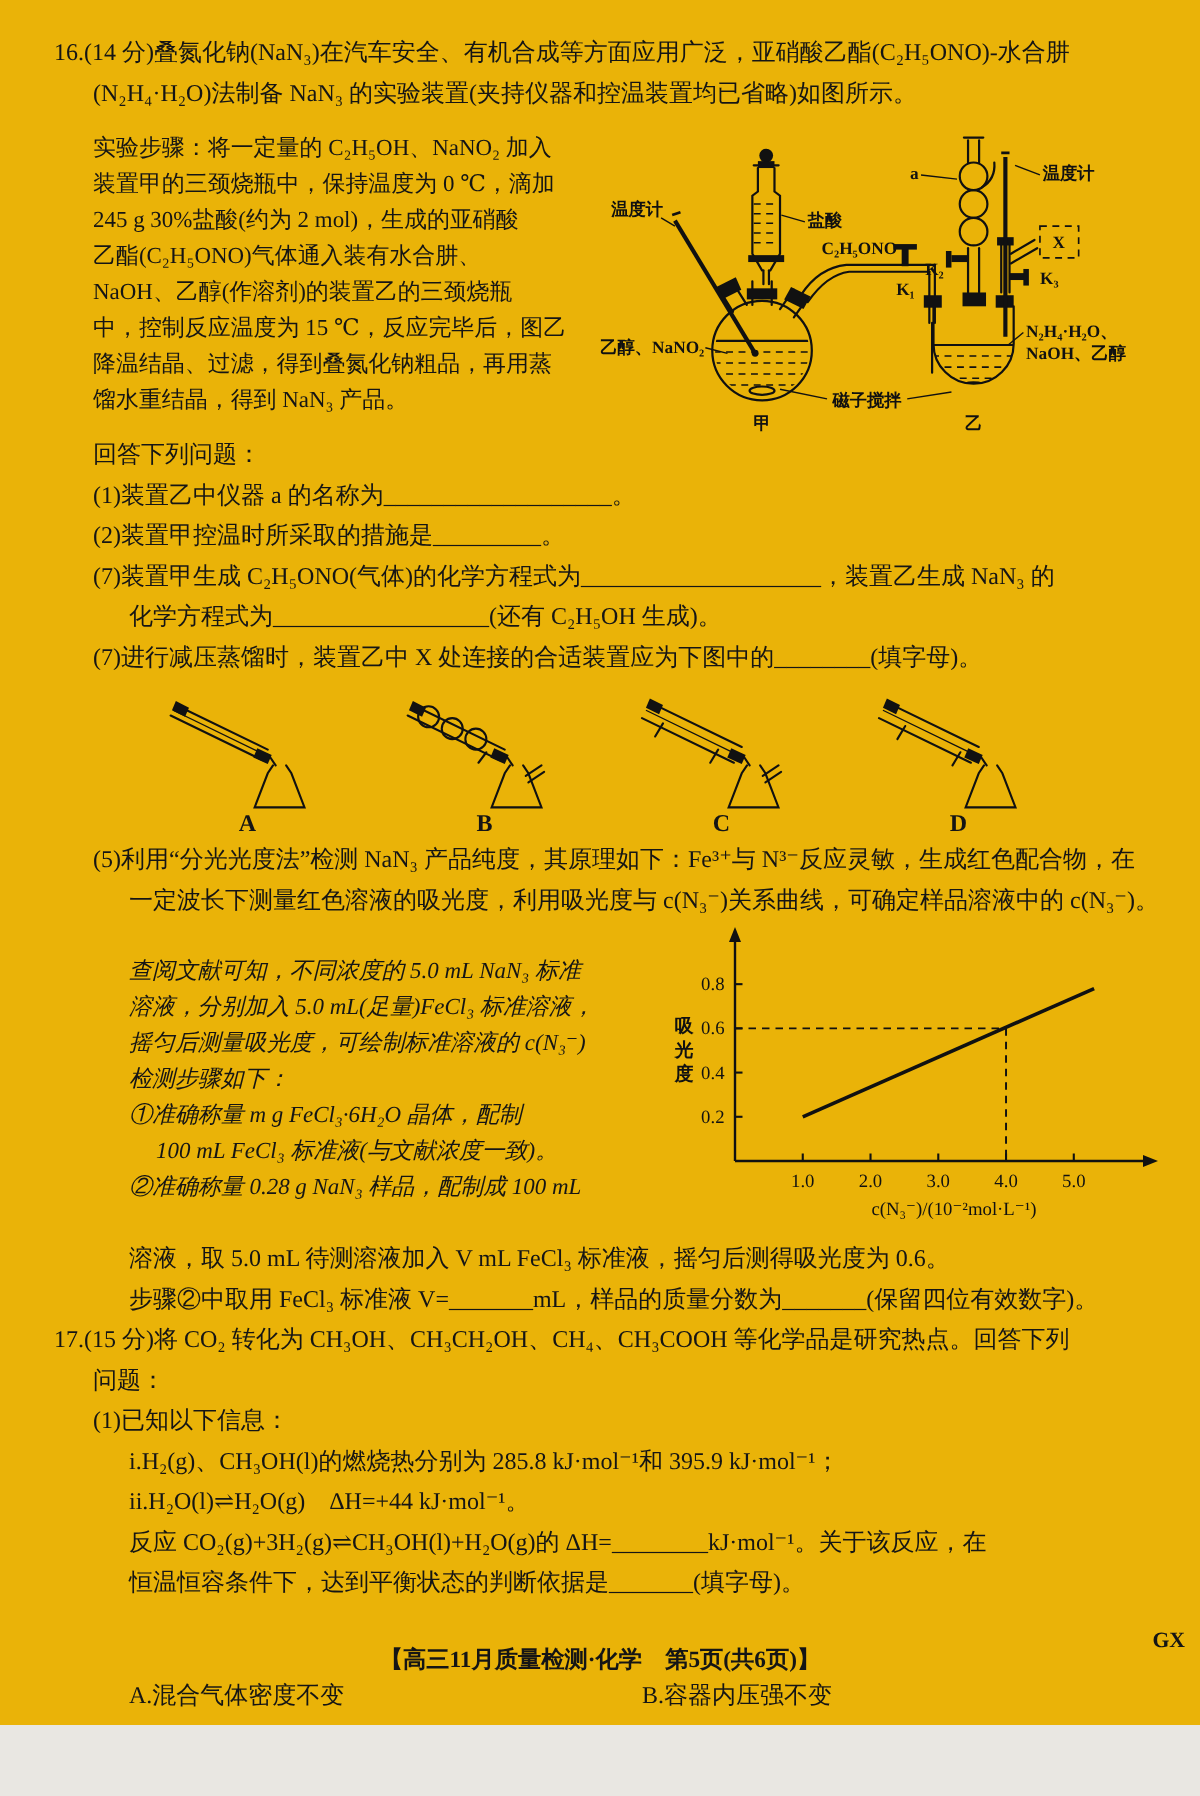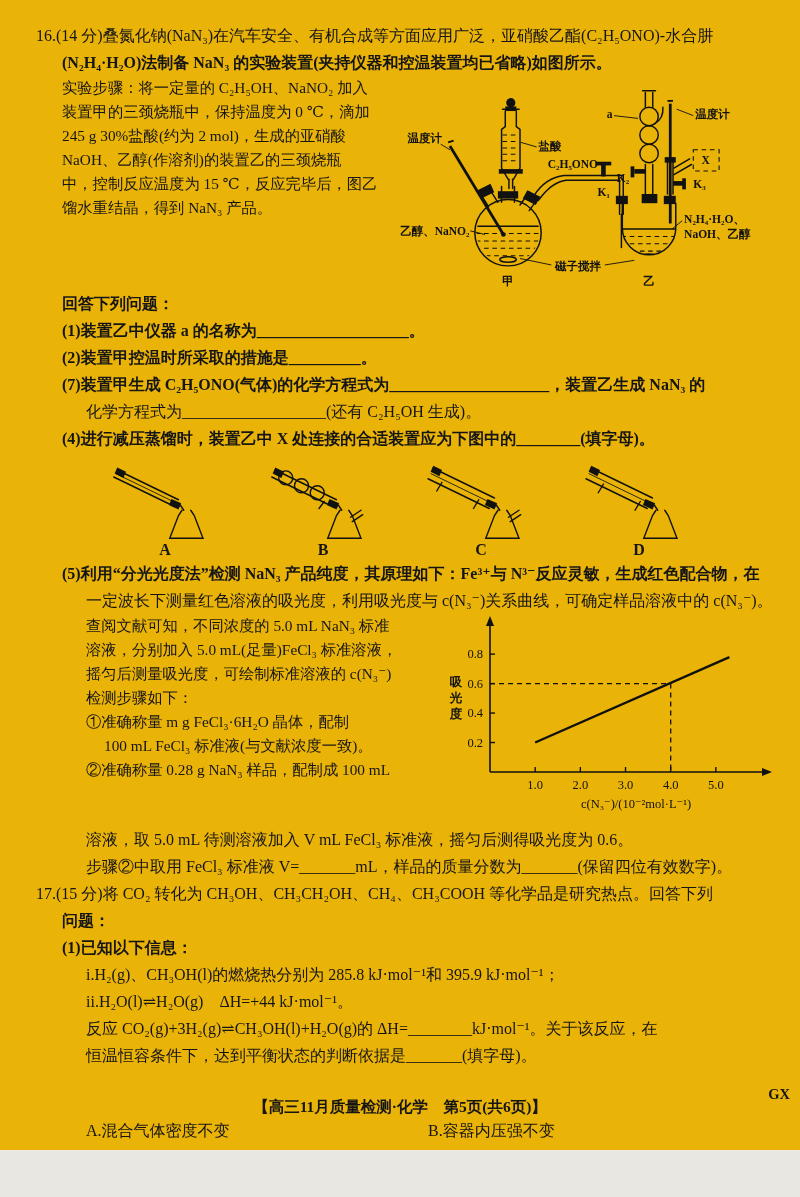--- a/index.html
+++ b/index.html
@@ -5,23 +5,23 @@
   html,body{margin:0;padding:0;background:#e9e7e2;}
   .page{
     width:800px;height:1150px;margin:0 auto;position:relative;
     background:#eab308;color:#151515;
     font-family:"Liberation Serif","DejaVu Serif",serif;
     font-size:16px;line-height:27px;
     padding:22px 28px 0 30px;box-sizing:border-box;overflow:hidden;
   }
   .ln{white-space:nowrap;}
   .ind0{padding-left:6px;}
-  .ind1{padding-left:32px;font-weight:bold;}
+  .ind1{padding-left:32px;}
   .ind2{padding-left:56px;}
-  .row{display:flex;}
+  .row{display:flex;align-items:center;}
   .stepscol{width:336px;line-height:24px;font-size:15.3px;padding-left:32px;box-sizing:content-box;}
   .figcol{flex:1;position:relative;}
   .q5left{width:382px;line-height:24px;font-size:15.3px;padding-left:32px;}
   .chartcol{flex:1;padding-top:2px;}
   .opts-row{display:flex;padding-left:56px;margin-top:4px;height:104px;}
   .opt{width:158px;text-align:center;}
   .opt .letter{font-weight:bold;margin-top:-4px;}
   .q17opts{display:flex;padding-left:56px;margin-top:48px;}
   .q17opts .oc{width:342px;}
   svg{display:block;}
@@ -41,22 +41,24 @@
 <div class="page">
 
   <div class="ln ind0">16.(14 分)叠氮化钠(NaN₃)在汽车安全、有机合成等方面应用广泛，亚硝酸乙酯(C₂H₅ONO)-水合肼</div>
   <div class="ln ind1">(N₂H₄·H₂O)法制备 NaN₃ 的实验装置(夹持仪器和控温装置均已省略)如图所示。</div>
 
   <div class="row" style="height:214px;">
     <div class="stepscol">
       <div class="ln">实验步骤：将一定量的 C₂H₅OH、NaNO₂ 加入</div>
       <div class="ln">装置甲的三颈烧瓶中，保持温度为 0 ℃，滴加</div>
       <div class="ln">245 g 30%盐酸(约为 2 mol)，生成的亚硝酸</div>
+      <div class="ln">乙酯(C₂H₅ONO)气体通入装有水合肼、</div>
       <div class="ln">NaOH、乙醇(作溶剂)的装置乙的三颈烧瓶</div>
       <div class="ln">中，控制反应温度为 15 ℃，反应完毕后，图乙</div>
+      <div class="ln">降温结晶、过滤，得到叠氮化钠粗品，再用蒸</div>
       <div class="ln">馏水重结晶，得到 NaN₃ 产品。</div>
     </div>
     <div class="figcol">
       <svg width="404" height="212" viewBox="0 0 404 230" preserveAspectRatio="xMidYMin meet">
         <defs>
           <clipPath id="jiaClip">
               <circle cx="125" cy="170" r="34"></circle>
             </clipPath>
           <clipPath id="yiClip">
               <path d="M249,140 L249,165 A29 29 0 1 0 307,165 L307,140 Z"></path>
@@ -196,21 +198,21 @@
         <text class="figtext" x="278" y="227" text-anchor="middle">乙</text>
       </svg>
     </div>
   </div>
 
   <div class="ln ind1">回答下列问题：</div>
   <div class="ln ind1">(1)装置乙中仪器 a 的名称为___________________。</div>
   <div class="ln ind1">(2)装置甲控温时所采取的措施是_________。</div>
   <div class="ln ind1">(7)装置甲生成 C₂H₅ONO(气体)的化学方程式为____________________，装置乙生成 NaN₃ 的</div>
   <div class="ln ind2">化学方程式为__________________(还有 C₂H₅OH 生成)。</div>
-  <div class="ln ind1">(4)进行减压蒸馏时，装置乙中 X 处连接的合适装置应为下图中的________(填字母)。</div>
+  <div class="ln ind1">(7)进行减压蒸馏时，装置乙中 X 处连接的合适装置应为下图中的________(填字母)。</div>
 
   <div class="opts-row">
     <div class="opt">
       <svg width="150" height="84" viewBox="0 0 140 96">
         <line class="s" x1="16" y1="24" x2="86" y2="58"></line>
           <line class="s" x1="20" y1="16" x2="90" y2="50"></line>
         <line class="thin" x1="18" y1="20" x2="88" y2="54"></line>
         <path class="sf" d="M20,13 L30,18 L27,25 L17,20 Z"></path>
         <path class="sf" d="M82,49 L93,54 L90,61 L79,56 Z"></path>
         <path class="s" d="M92,56 L96,62"></path>
@@ -264,21 +266,21 @@
         <path class="s" d="M94,62 L90,68 L80,94 L118,94 L108,68 L104,62"></path>
       </svg>
       <div class="letter">D</div>
     </div>
   </div>
 
   <div class="ln ind1">(5)利用“分光光度法”检测 NaN₃ 产品纯度，其原理如下：Fe³⁺与 N³⁻反应灵敏，生成红色配合物，在</div>
   <div class="ln ind2">一定波长下测量红色溶液的吸光度，利用吸光度与 c(N₃⁻)关系曲线，可确定样品溶液中的 c(N₃⁻)。</div>
 
   <div class="row" style="height:212px;">
-    <div class="q5left ind2" style="padding-left:56px;">
+    <div class="q5left ind2" style="padding-left:56px;font-style:italic;">
       <div class="ln">查阅文献可知，不同浓度的 5.0 mL NaN₃ 标准</div>
       <div class="ln">溶液，分别加入 5.0 mL(足量)FeCl₃ 标准溶液，</div>
       <div class="ln">摇匀后测量吸光度，可绘制标准溶液的 c(N₃⁻)</div>
       <div class="ln">检测步骤如下：</div>
       <div class="ln">①准确称量 m g FeCl₃·6H₂O 晶体，配制</div>
       <div class="ln" style="padding-left:18px;">100 mL FeCl₃ 标准液(与文献浓度一致)。</div>
       <div class="ln">②准确称量 0.28 g NaN₃ 样品，配制成 100 mL</div>
     </div>
     <div class="chartcol">
       <svg id="std-curve" width="340" height="206">

